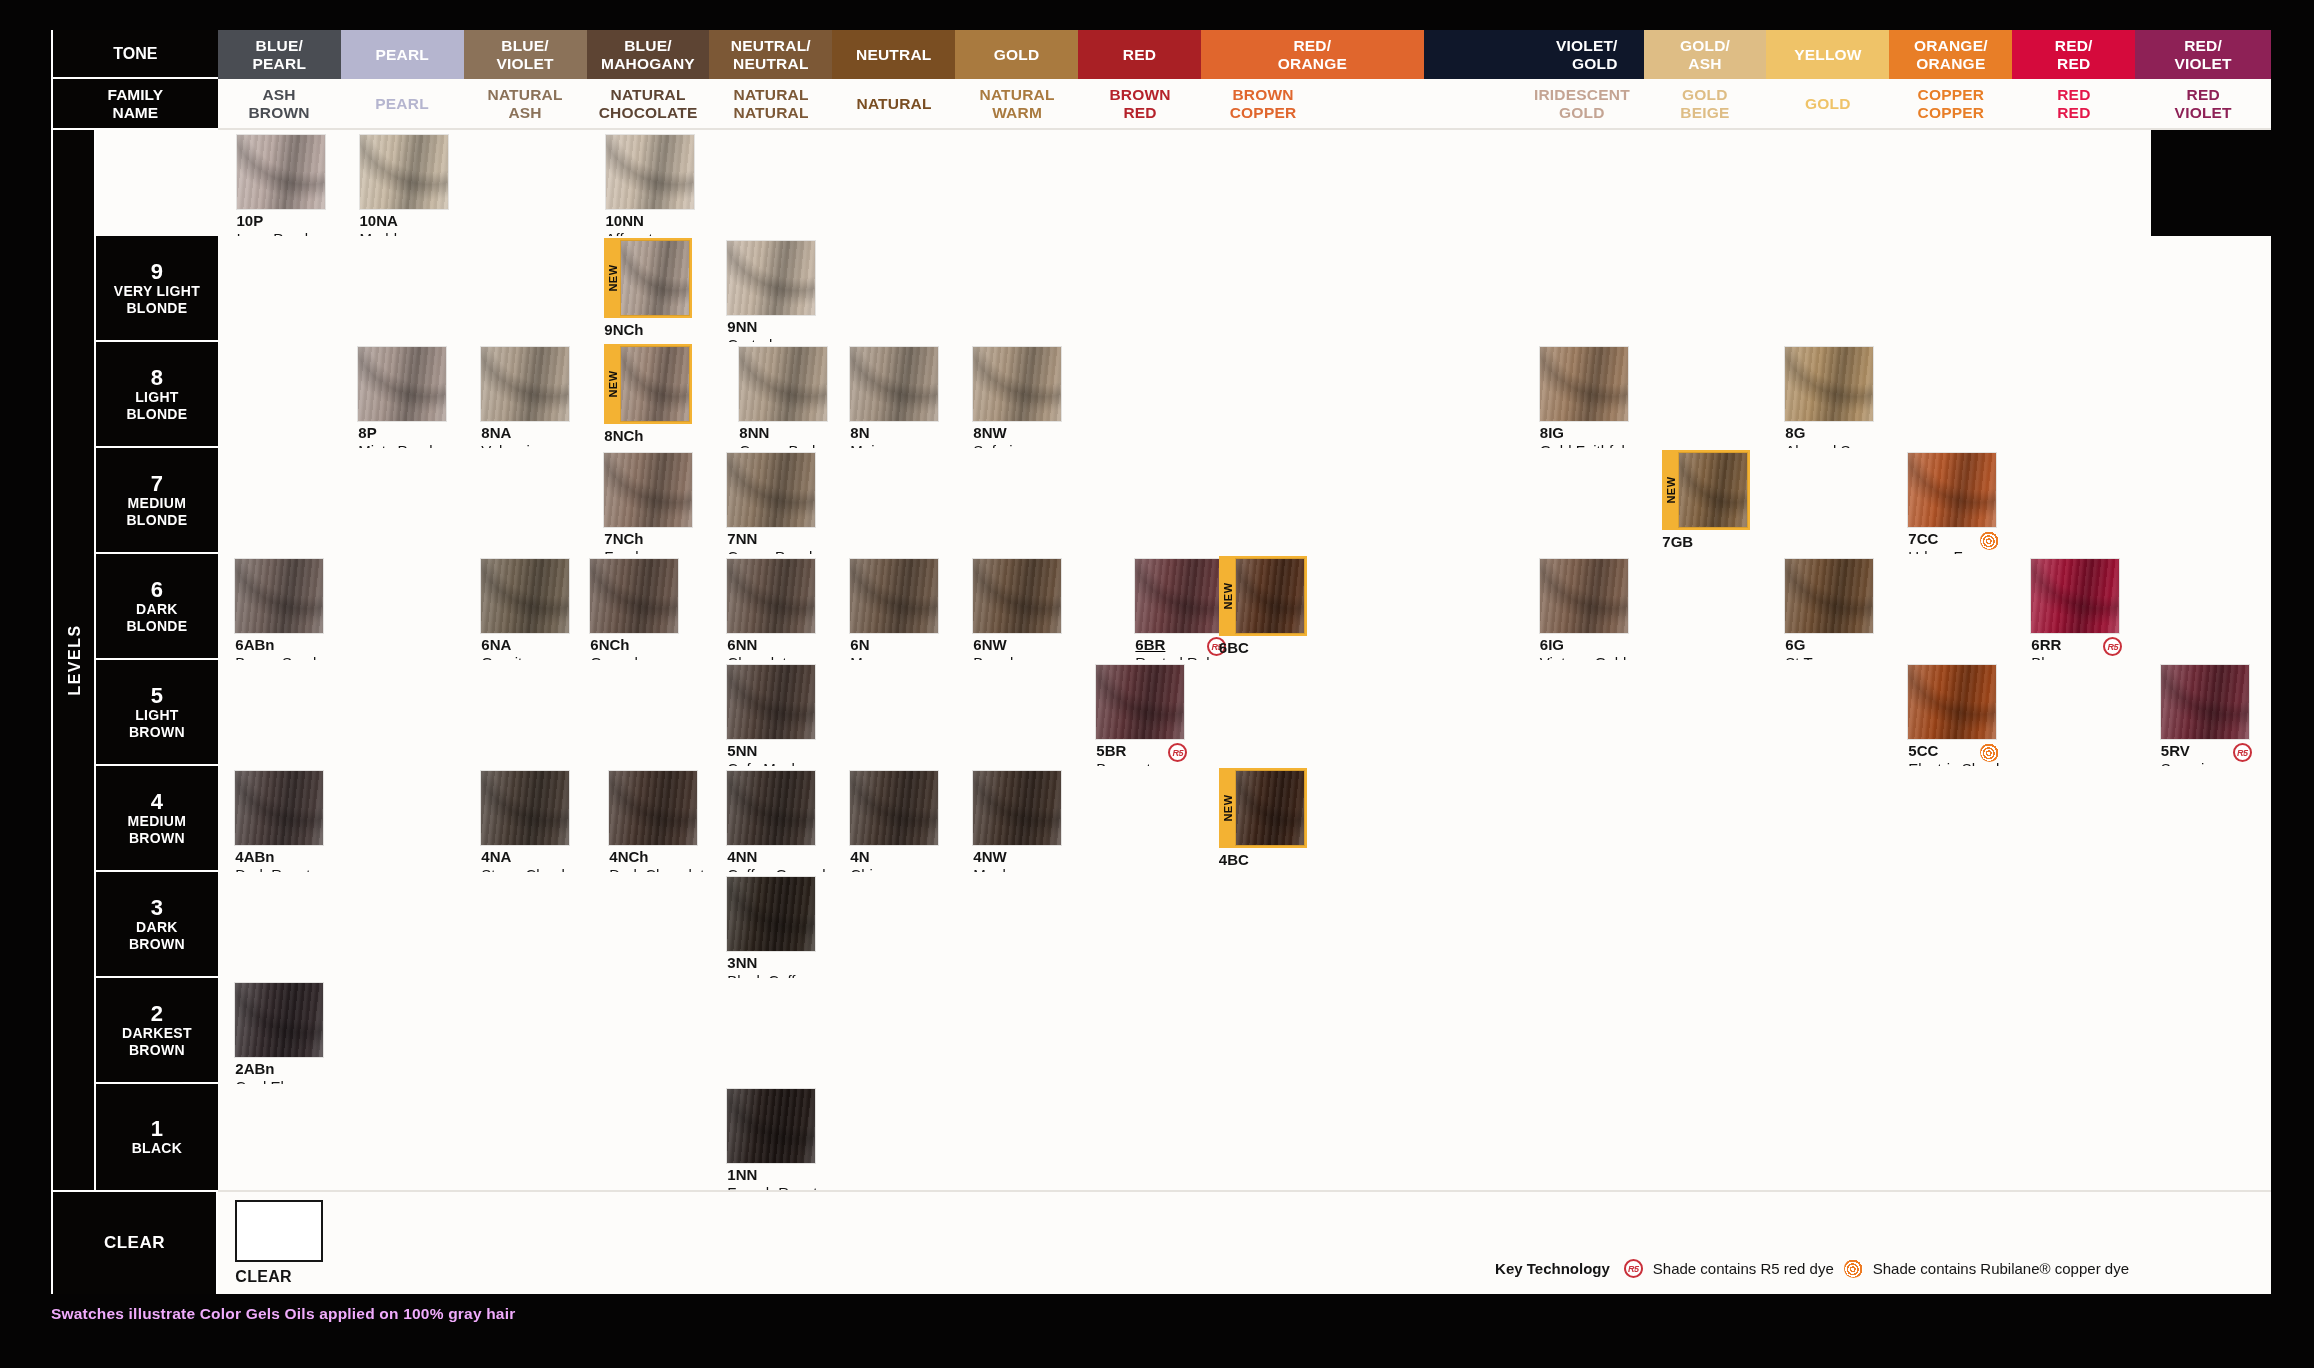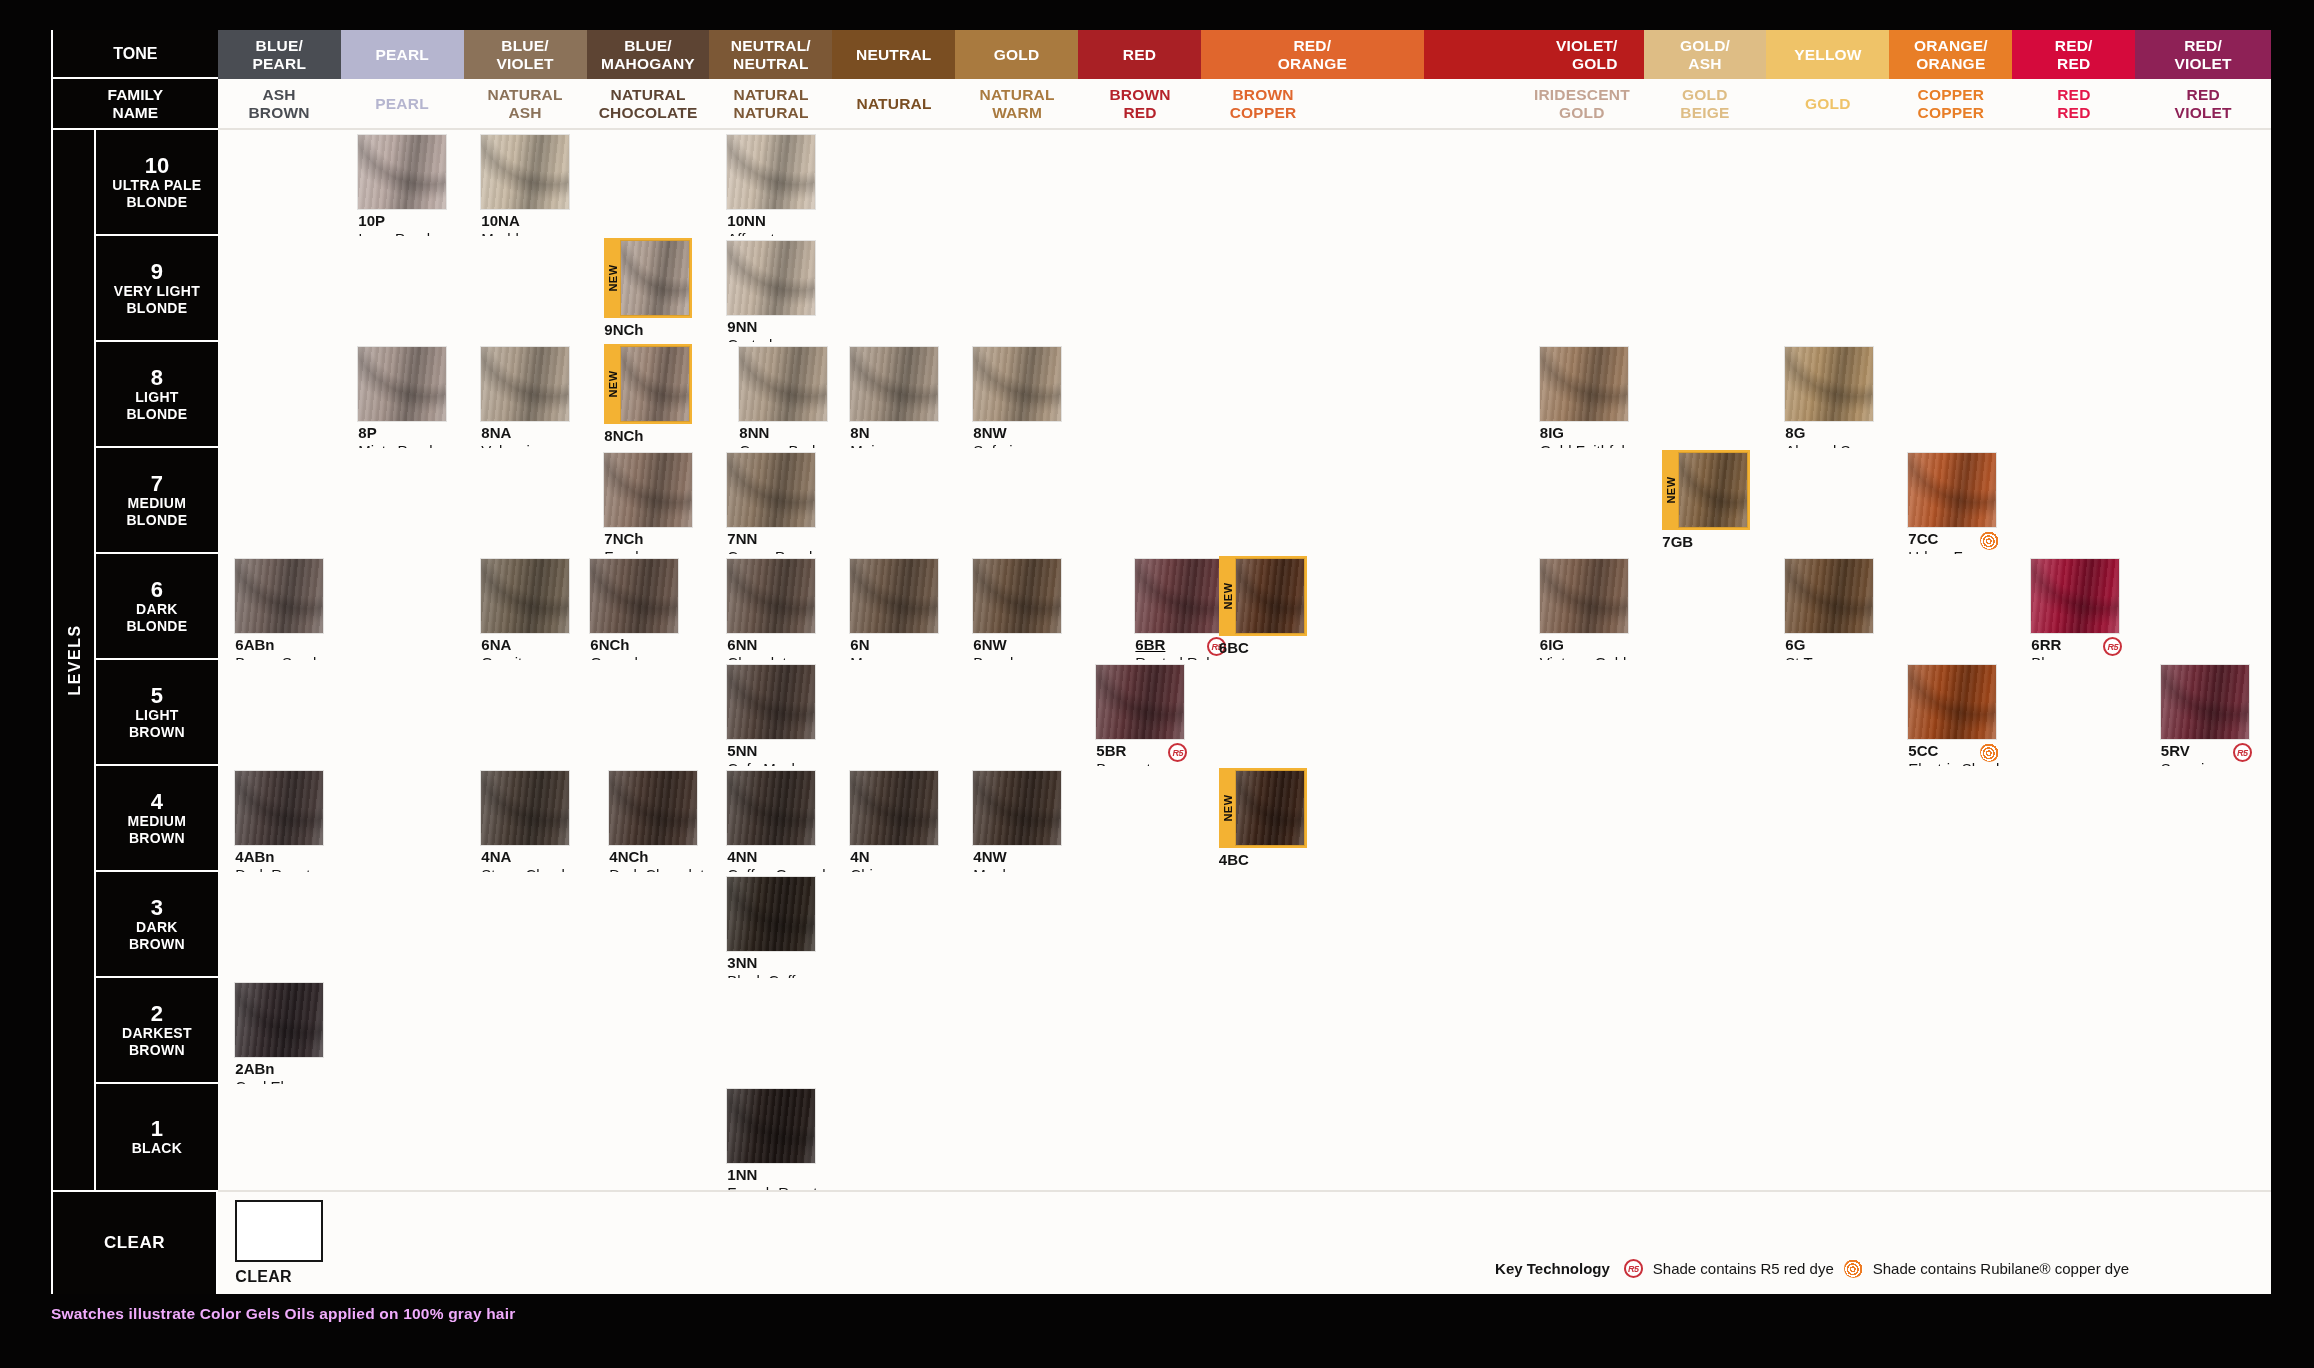--- a/index.html
+++ b/index.html
@@ -134,21 +134,21 @@
 VIOLET</div>
       <div class="tone-cell" style="width: 123px; background: rgb(93, 68, 51);">BLUE/
 MAHOGANY</div>
       <div class="tone-cell" style="width: 123px; background: rgb(124, 88, 54);">NEUTRAL/
 NEUTRAL</div>
       <div class="tone-cell" style="width: 123px; background: rgb(122, 78, 34);">NEUTRAL</div>
       <div class="tone-cell" style="width: 123px; background: rgb(169, 122, 63);">GOLD</div>
       <div class="tone-cell" style="width: 123px; background: rgb(169, 32, 37);">RED</div>
       <div class="tone-cell" style="width: 223px; background: rgb(224, 102, 45);">RED/
 ORANGE</div>
-      <div class="tone-cell t-right" style="width: 220px; background: #b91c1c;">VIOLET/
+      <div class="tone-cell t-right" style="width: 220px; background: #0f172a;">VIOLET/
 GOLD</div>
       <div class="tone-cell" style="width: 123px; background: rgb(222, 189, 133);">GOLD/
 ASH</div>
       <div class="tone-cell" style="width: 123px; background: rgb(239, 195, 104);">YELLOW</div>
       <div class="tone-cell" style="width: 123px; background: rgb(232, 126, 39);">ORANGE/
 ORANGE</div>
       <div class="tone-cell" style="width: 123px; background: rgb(213, 10, 60);">RED/
 RED</div>
       <div class="tone-cell" style="width: 136px; background: rgb(142, 33, 86);">RED/
 VIOLET</div>
@@ -216,24 +216,20 @@
       </div>
     </div>
 
   <div id="grid">
     <div class="levels-label">
       <span>LEVELS</span>
     </div>
     <div id="level-rows">
         <div class="lev-row">
           <div class="strip"></div>
-          <div class="numcell">
-            <div class="lv-num">10</div>
-            <div class="lv-words">ULTRA PALE BLONDE</div>
-          </div>
           <div class="area">
             <div class="cell" style="left: 123px; width: 123px;">
               <div class="swatch">
                 <div class="chip" style="background: radial-gradient(150% 170% at 80% -35%, rgba(0, 0, 0, 0) 50%, rgba(0, 0, 0, 0.2) 60%, rgba(0, 0, 0, 0) 72%), repeating-linear-gradient(96deg, rgba(255, 255, 255, 0.07) 0px, rgba(255, 255, 255, 0.07) 2px, rgba(0, 0, 0, 0.06) 5px, rgba(0, 0, 0, 0.06) 7px), linear-gradient(100deg, rgb(202, 189, 184) 0%, rgb(185, 168, 162) 36%, rgb(130, 118, 113) 60%, rgb(185, 168, 162) 84%, rgb(202, 189, 184) 100%);"></div>
                 <div class="slabel">
                   <div class="code">10P</div>
                   <div class="name">Ivory Pearl</div>
                 </div>
               </div>
             </div>

